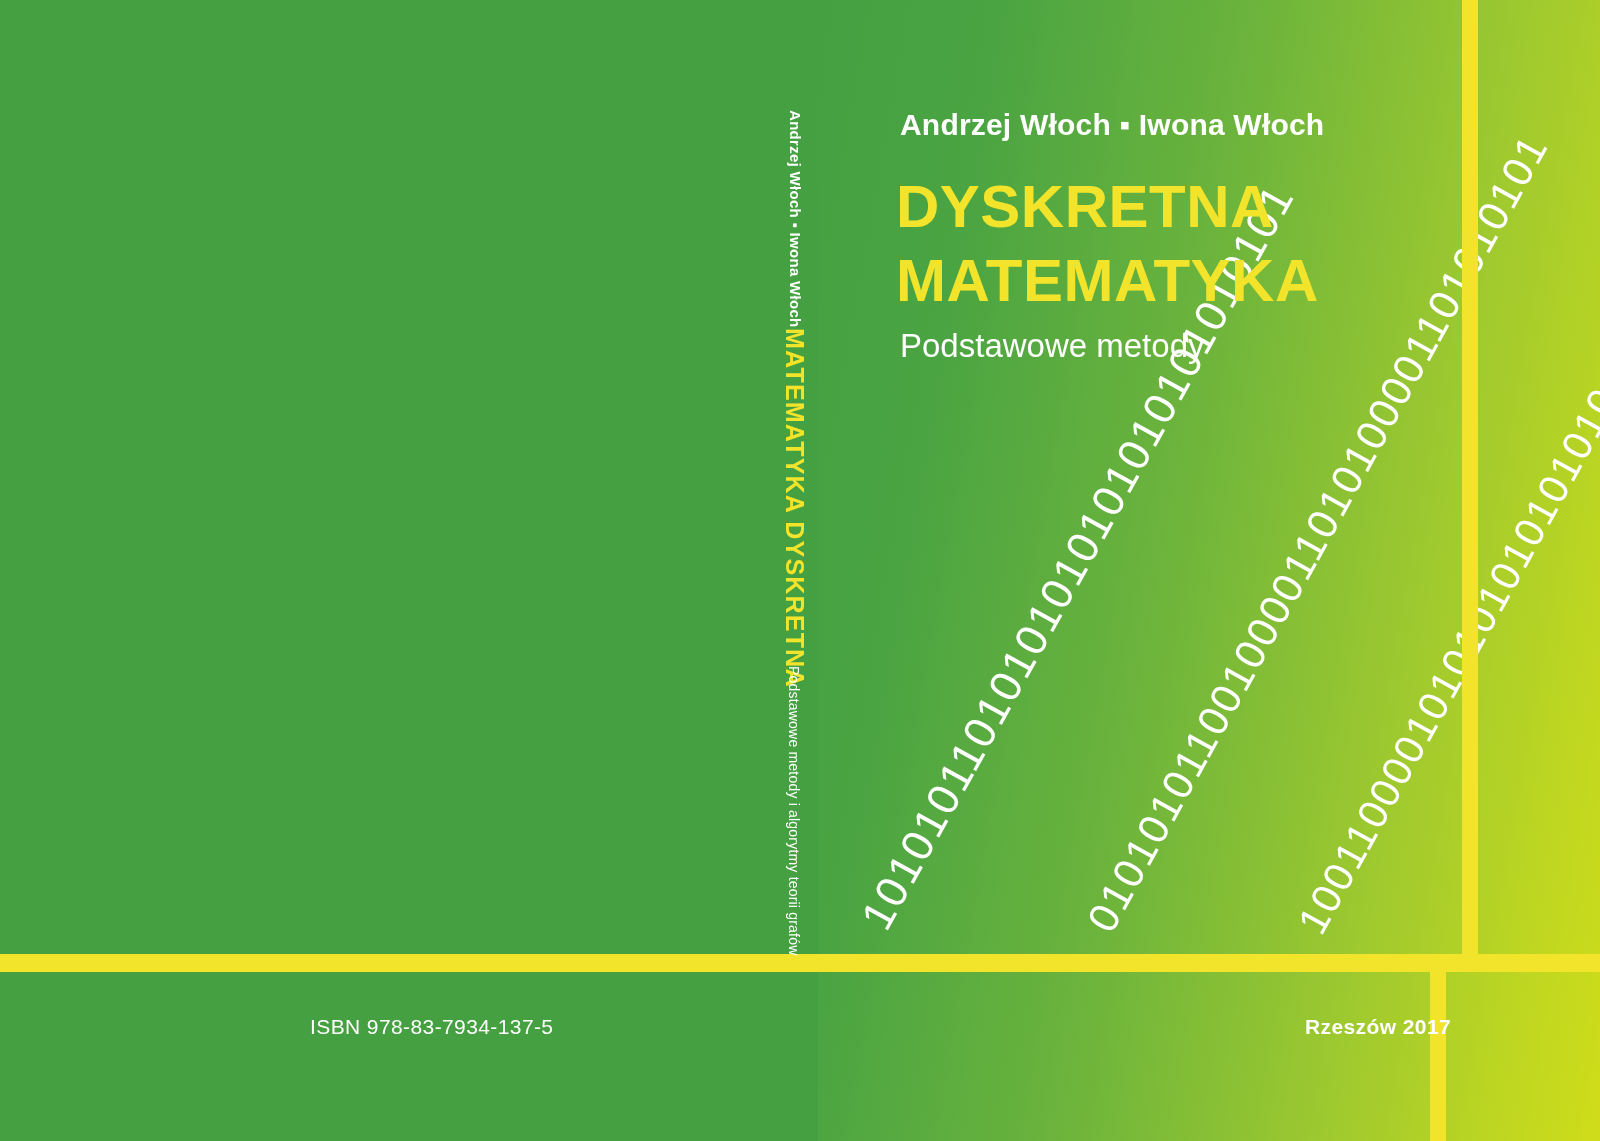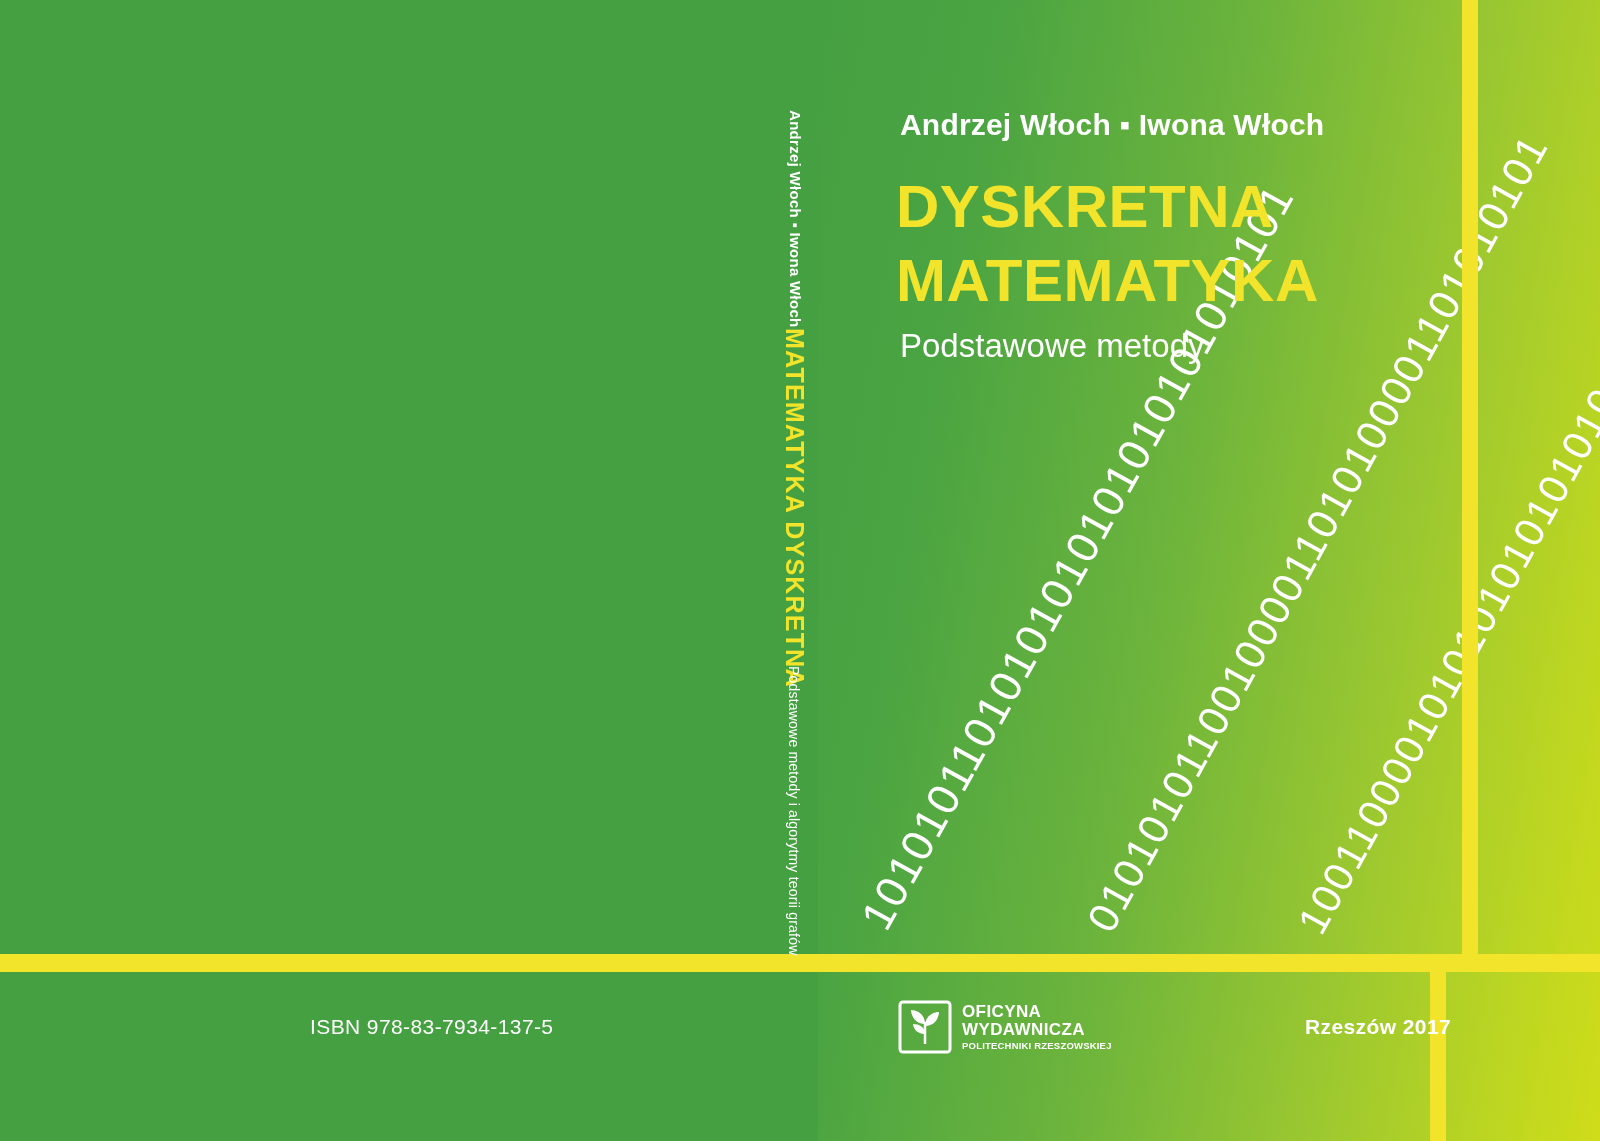--- a/index.html
+++ b/index.html
@@ -253,30 +253,14 @@
     <div>DYSKRETNA</div>
     <div>MATEMATYKA</div>
   </div>
   <div class="subtitle">
     <div>Podstawowe metody</div>
   </div>
 
   <div class="isbn">ISBN 978-83-7934-137-5</div>
   <div class="place-year">Rzeszów 2017</div>
 
-  <div class="publisher">
-    <span class="publisher-mark">
-      <svg viewBox="0 0 54 54" width="54" height="54" aria-hidden="true">
-        <rect x="2" y="2" width="50" height="50" rx="3" fill="none" stroke="#ffffff" stroke-width="3"></rect>
-        <path d="M27 44 L27 22" stroke="#ffffff" stroke-width="2.5" fill="none"></path>
-        <path d="M27 24 C16 24 13 14 13 10 C20 10 27 15 27 24 Z" fill="#ffffff"></path>
-        <path d="M27 26 C38 26 41 16 41 12 C34 12 27 17 27 26 Z" fill="#ffffff"></path>
-        <path d="M27 34 C18 34 15 27 15 24 C21 24 27 27 27 34 Z" fill="#ffffff"></path>
-      </svg>
-    </span>
-    <span class="publisher-lines">
-      <div class="pub-l1">OFICYNA</div>
-      <div class="pub-l2">WYDAWNICZA</div>
-      <div class="pub-l3">POLITECHNIKI RZESZOWSKIEJ</div>
-    </span>
-  </div>
 
 </div>
 
 </body></html>

